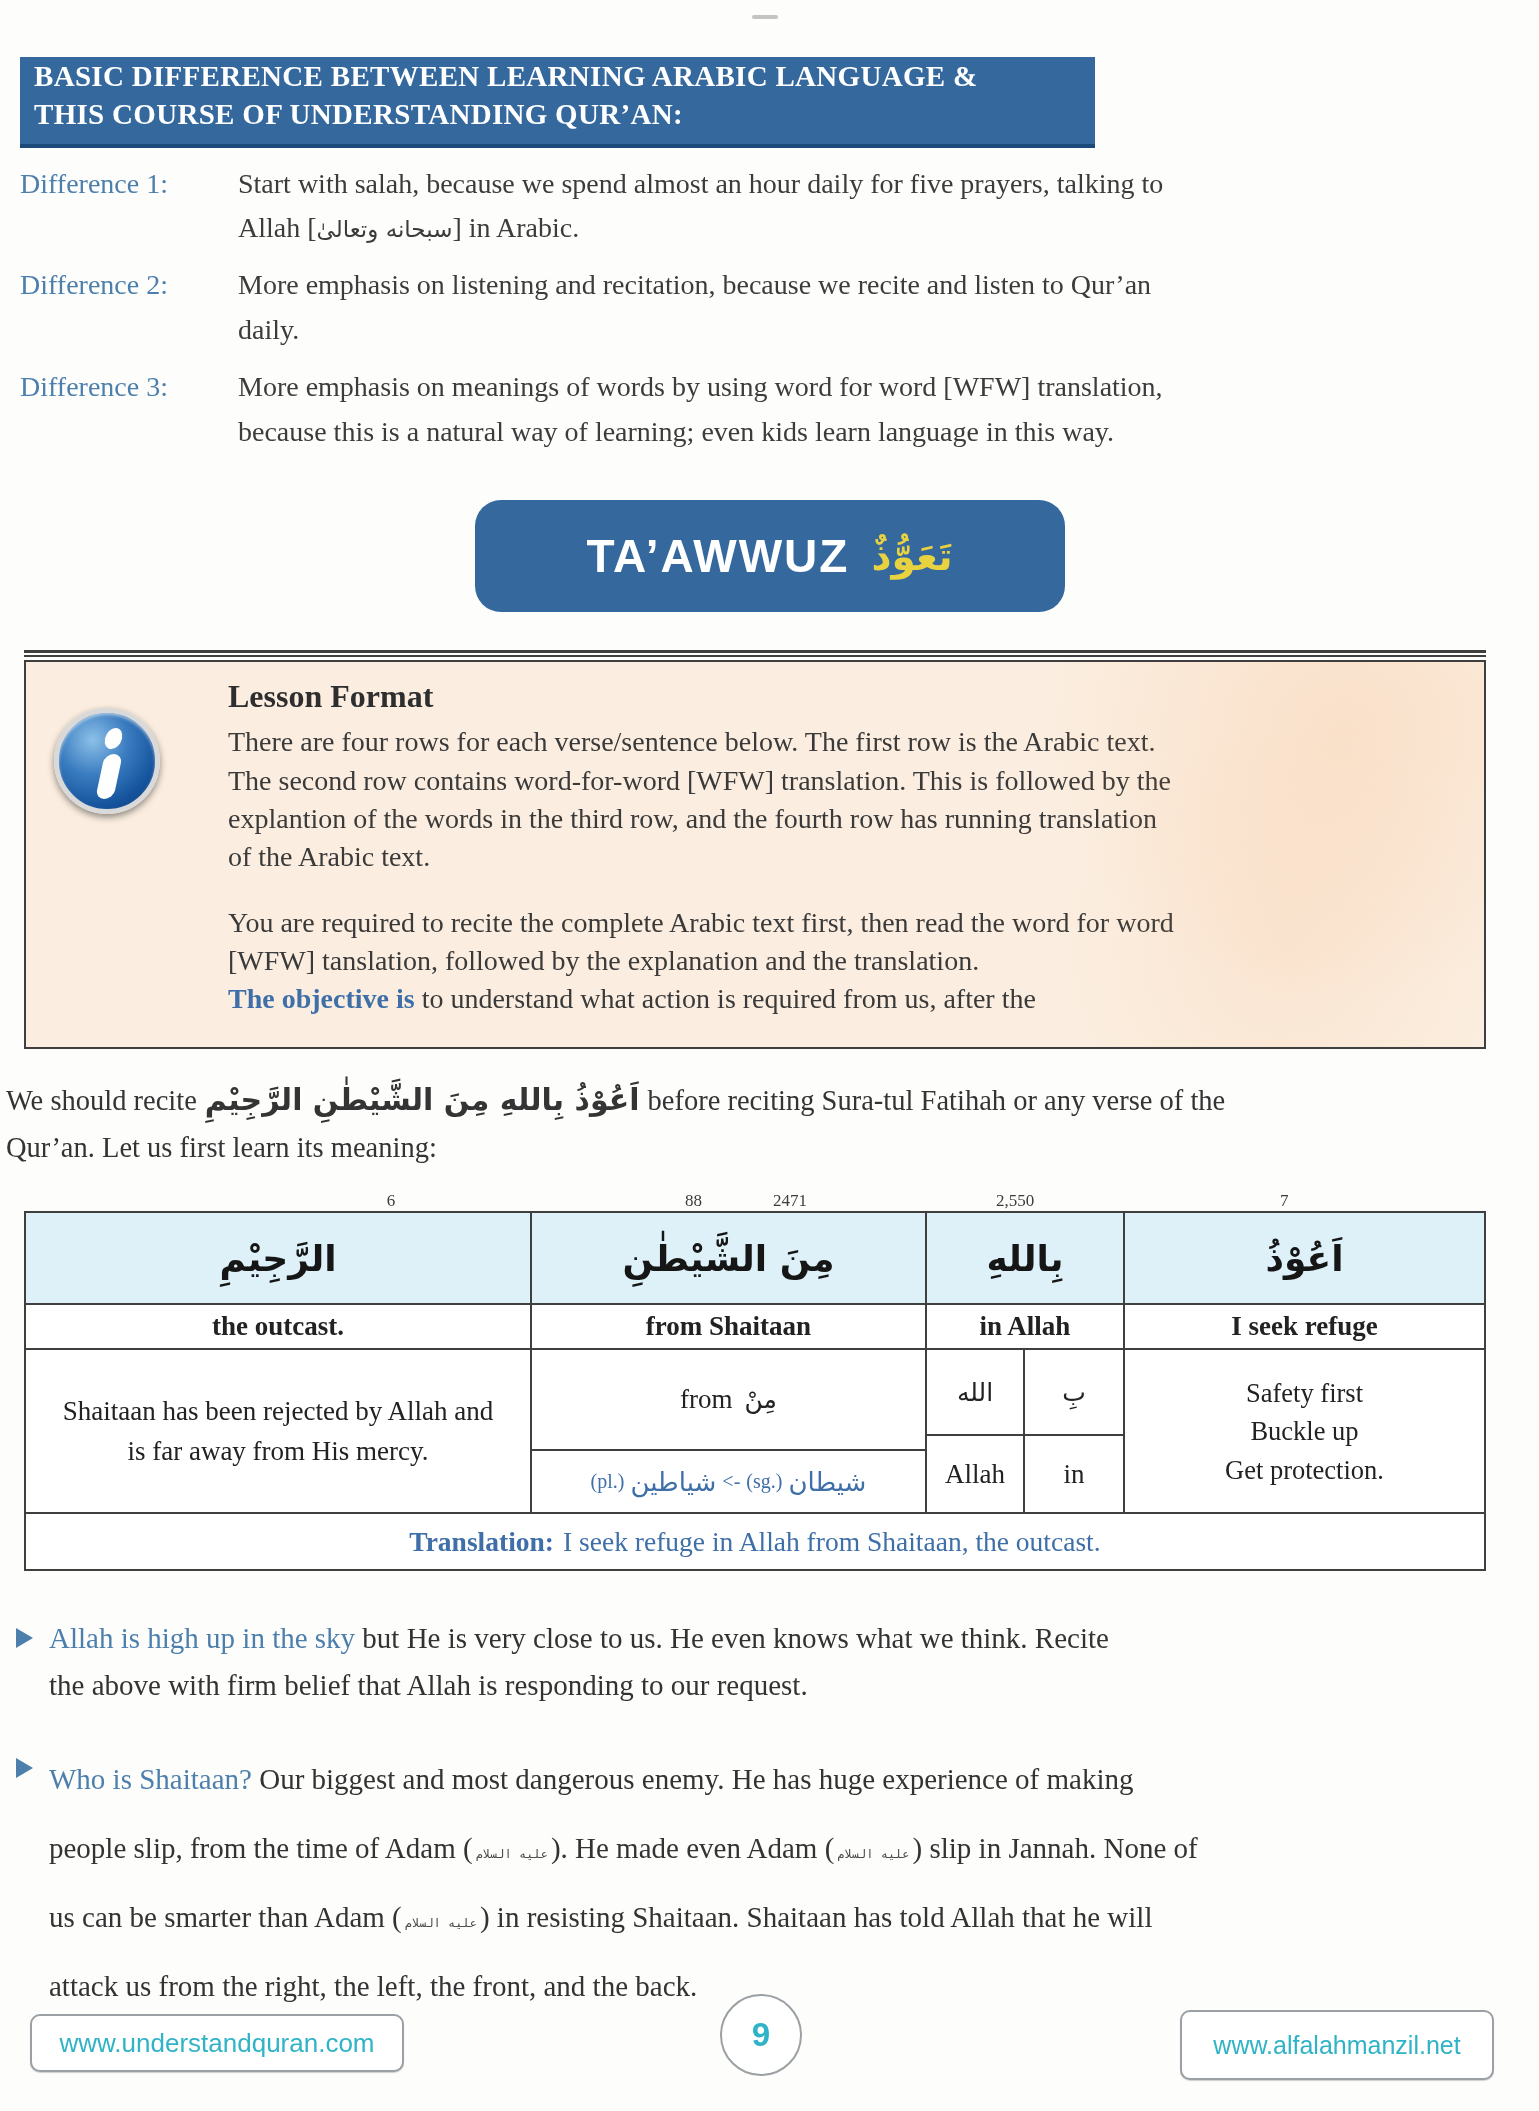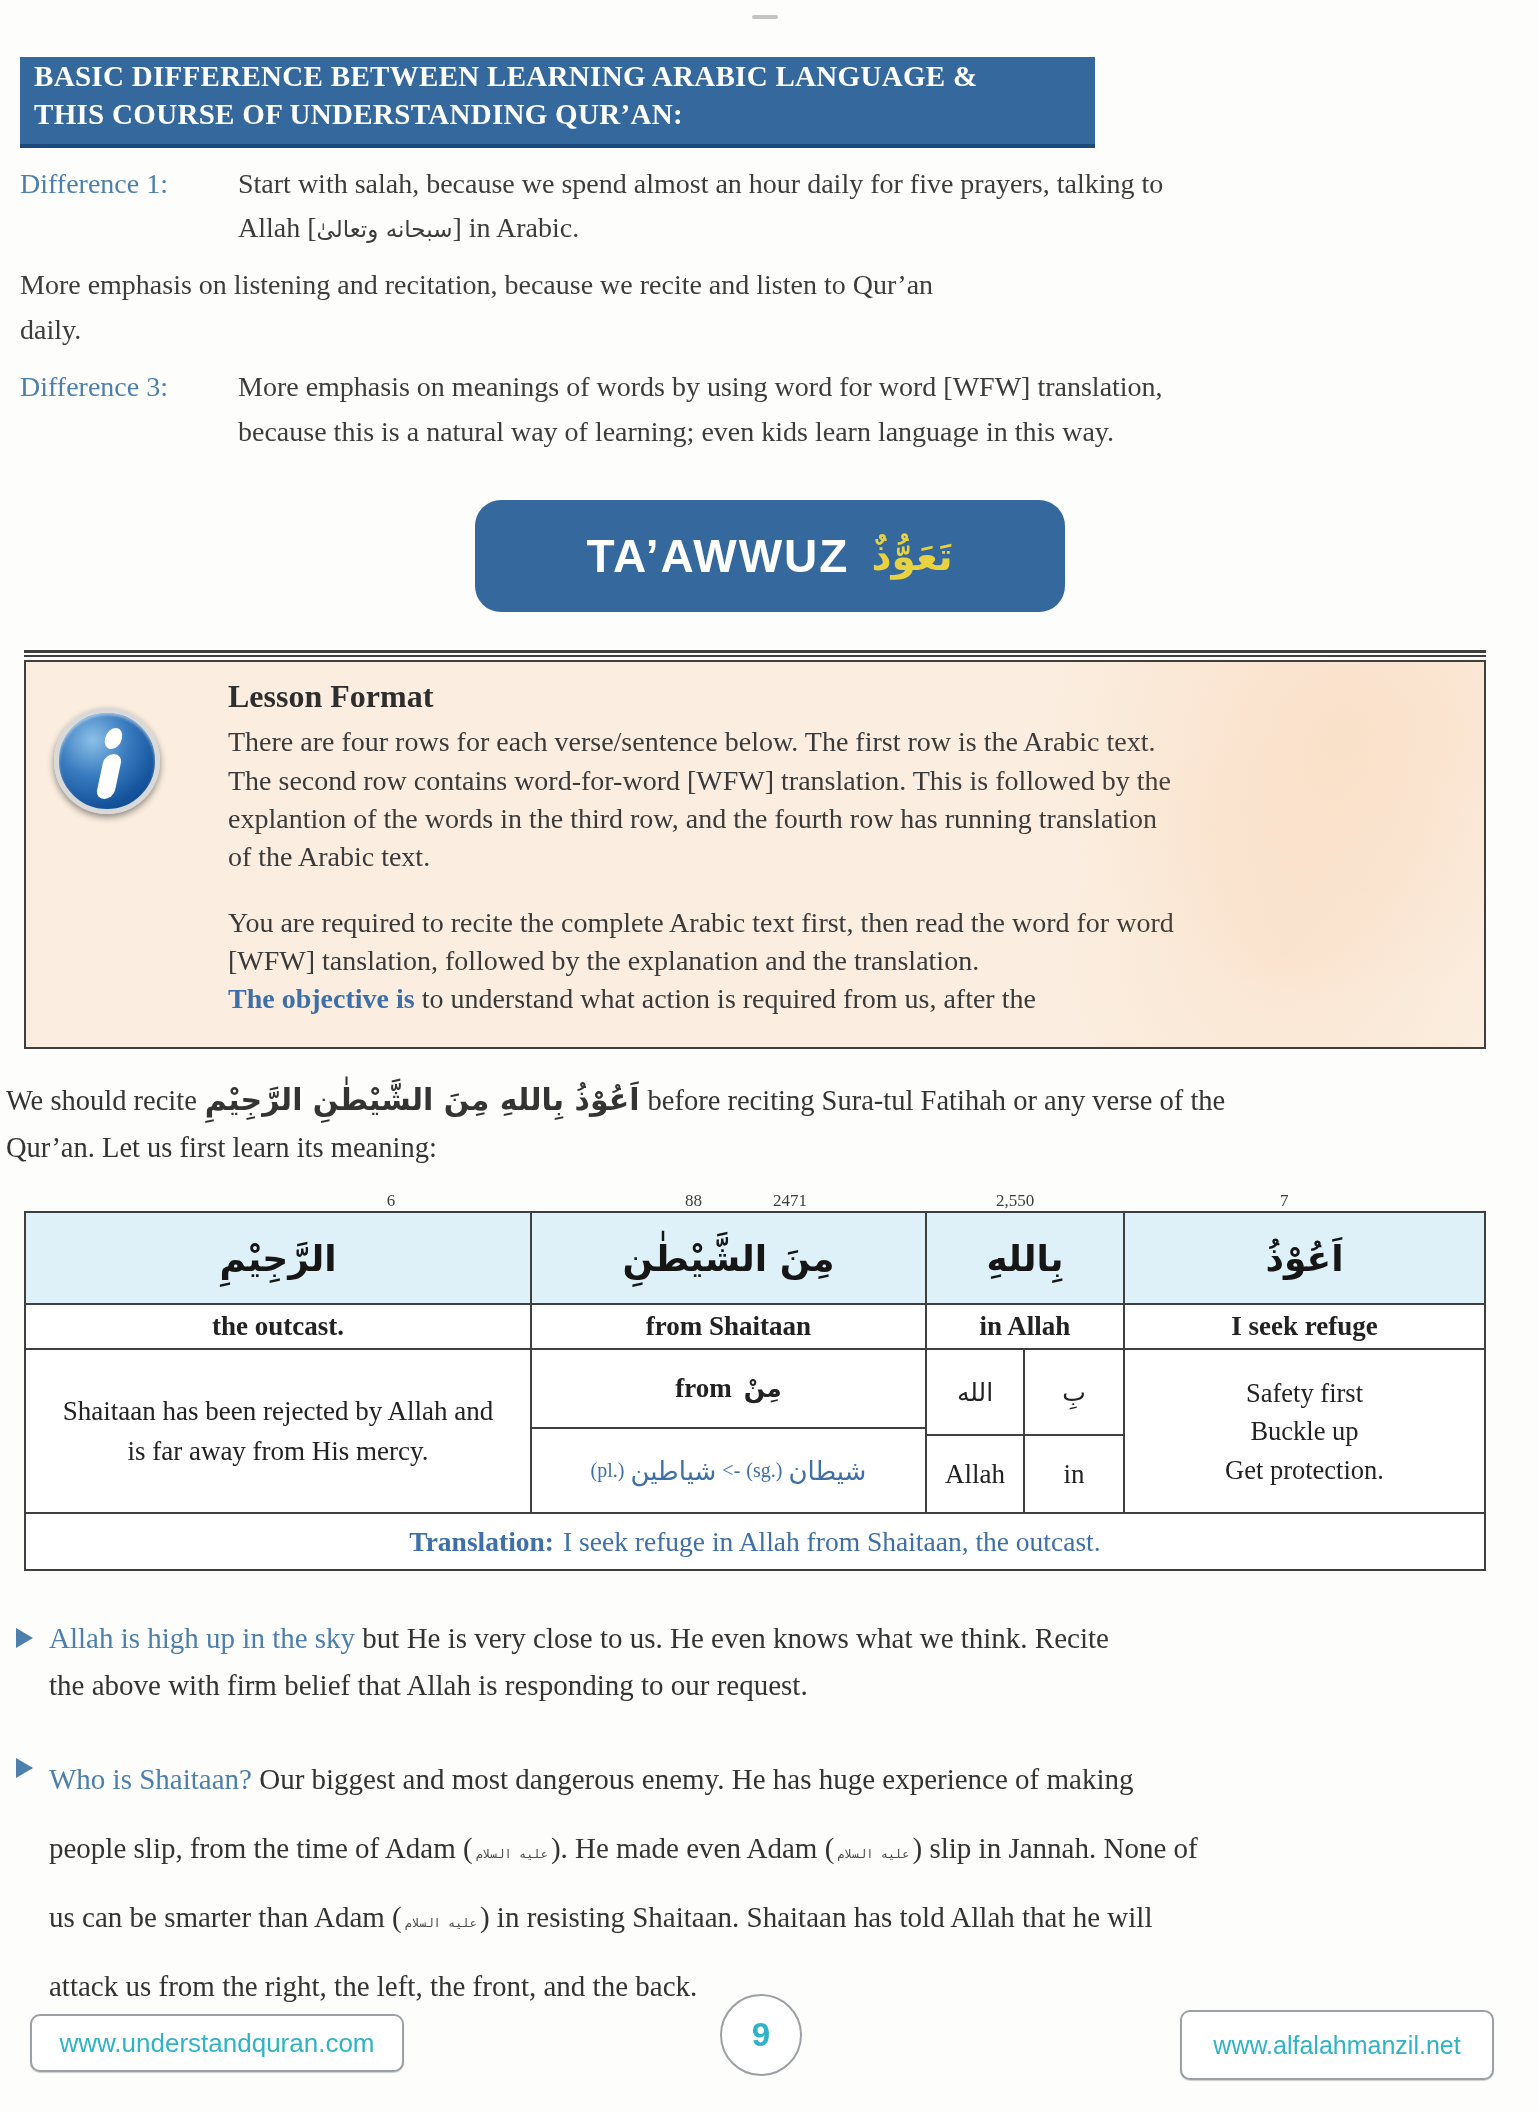--- a/index.html
+++ b/index.html
@@ -65,21 +65,21 @@
   .trow{display:grid; grid-template-columns:506px 395px 198px 1fr;}
   .tcell{border-right:2px solid var(--tbl-border); display:flex; align-items:center; justify-content:center; text-align:center;}
   .tcell:last-child{border-right:none;}
   .thead .tcell{height:90px; background:var(--thead-blue);}
   .ar{font-family:"DejaVu Sans", sans-serif;}
   .thead .ar{font-size:36px; font-weight:bold; color:#161616;}
   .twfw .tcell{height:45px; border-top:2px solid var(--tbl-border); font-weight:bold; font-size:27px;}
   .texp .tcell{border-top:2px solid var(--tbl-border); height:164px;}
   .texp .plain{font-size:27px; line-height:1.5; padding:0 34px;}
   .colstack{flex-direction:column; align-items:stretch; padding:0;}
-  .sub1{height:79px; border-bottom:2px solid var(--tbl-border); display:flex; align-items:center; justify-content:center; gap:12px; font-size:27px;font-weight:bold;}
+  .sub1{height:101px; border-bottom:2px solid var(--tbl-border); display:flex; align-items:center; justify-content:center; gap:12px; font-size:27px;}
   .sub1 .ar{font-size:25px;}
   .sub2{flex:1; display:flex; align-items:center; justify-content:center; gap:6px; color:var(--text-blue); font-size:20px;}
   .sub2 .ar{font-size:26px;}
   .grid4{display:grid; grid-template-columns:1fr 1fr; grid-template-rows:86px 1fr; padding:0; align-items:stretch;}
   .g{display:flex; align-items:center; justify-content:center;}
   .g.bl{border-right:2px solid var(--tbl-border);}
   .g.bt{border-bottom:2px solid var(--tbl-border);}
   .g .ar{font-size:25px;}
   .g.en{font-size:27px;}
   .threeline{flex-direction:column; font-size:26.5px; line-height:1.45;}
@@ -122,20 +122,21 @@
 
   <section class="differences">
     <div class="diff">
       <span class="diff-label">Difference 1:</span>
       <div class="diff-text">
         <span>Start with salah, because we spend almost an hour daily for five prayers, talking to</span><br>
         <span>Allah [</span><span class="inline-ar">سبحانه وتعالىٰ</span><span>] in Arabic.</span>
       </div>
     </div>
     <div class="diff">
+      <span class="diff-label">Difference 2:</span>
       <div class="diff-text">
         <span>More emphasis on listening and recitation, because we recite and listen to Qur’an</span><br>
         <span>daily.</span>
       </div>
     </div>
     <div class="diff">
       <span class="diff-label">Difference 3:</span>
       <div class="diff-text">
         <span>More emphasis on meanings of words by using word for word [WFW] translation,</span><br>
         <span>because this is a natural way of learning; even kids learn language in this way.</span>

